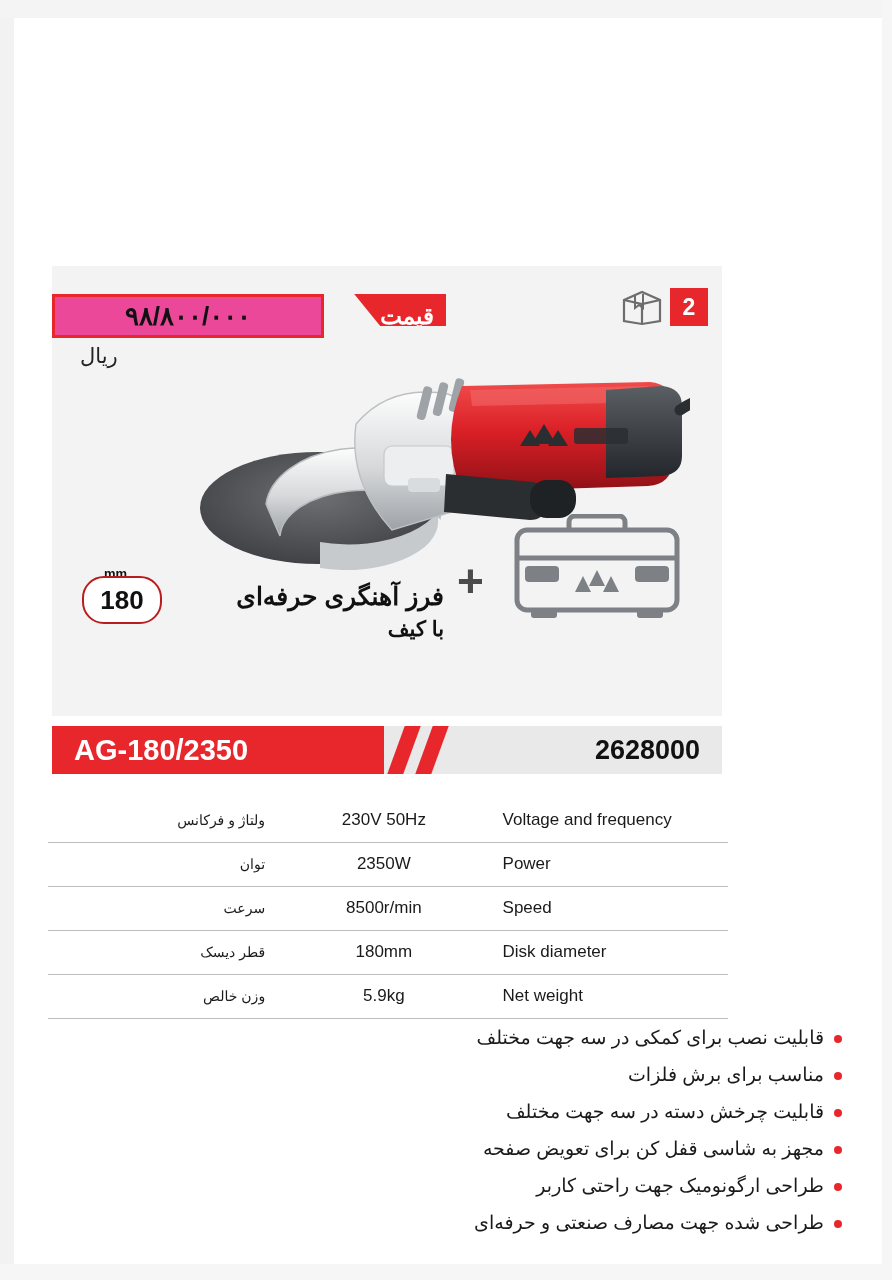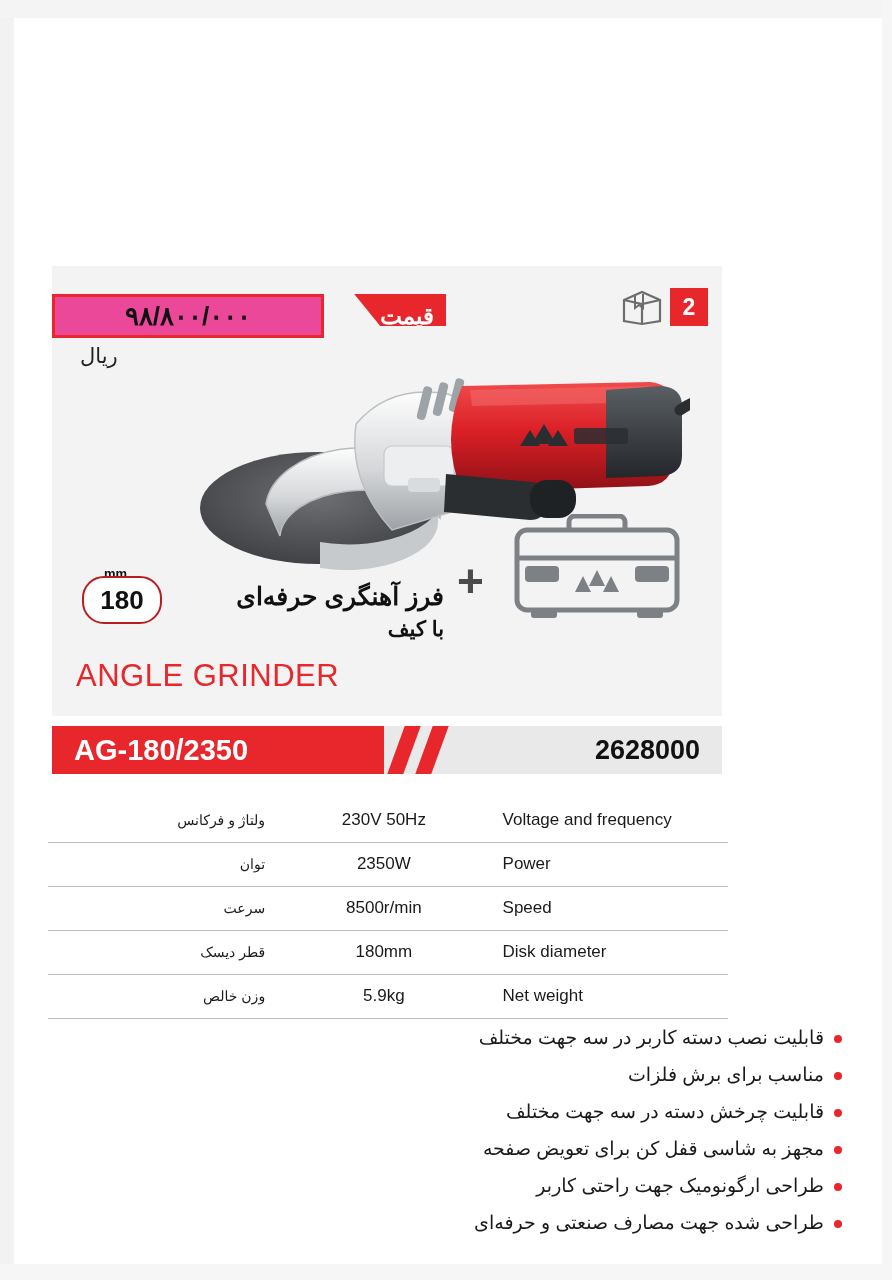--- a/index.html
+++ b/index.html
@@ -440,21 +440,20 @@
         <rect x="24" y="96" width="26" height="8" rx="3" fill="#7d8185"></rect>
         <rect x="130" y="96" width="26" height="8" rx="3" fill="#7d8185"></rect>
         <g fill="#7d8185">
           <polygon points="90,56 98,72 82,72"></polygon>
           <polygon points="76,62 84,78 68,78"></polygon>
           <polygon points="104,62 112,78 96,78"></polygon>
         </g>
       </svg>
     </div>
 
-    <div class="en-title">ANGLE GRINDER</div>
   </div>
 
   <div class="model-bar">
     <div class="red"></div>
     <div class="slash1"></div>
     <div class="slash2"></div>
     <div class="model-code">AG-180/2350</div>
     <div class="sku">2628000</div>
   </div>
 
@@ -482,21 +481,21 @@
       </tr>
       <tr>
         <td class="en">Net weight</td>
         <td class="val">5.9kg</td>
         <td class="fa">وزن خالص</td>
       </tr>
     </tbody>
   </table>
 
   <ul class="features">
-    <li>قابلیت نصب دسته کاربر در سه جهت مختلف</li>
+    <li>قابلیت نصب برای کمکی در سه جهت مختلف</li>
     <li>مناسب برای برش فلزات</li>
     <li>قابلیت چرخش دسته در سه جهت مختلف</li>
     <li>مجهز به شاسی قفل کن برای تعویض صفحه</li>
     <li>طراحی ارگونومیک جهت راحتی کاربر</li>
     <li>طراحی شده جهت مصارف صنعتی و حرفه‌ای</li>
   </ul>
 
 </div>
 
 </body></html>

